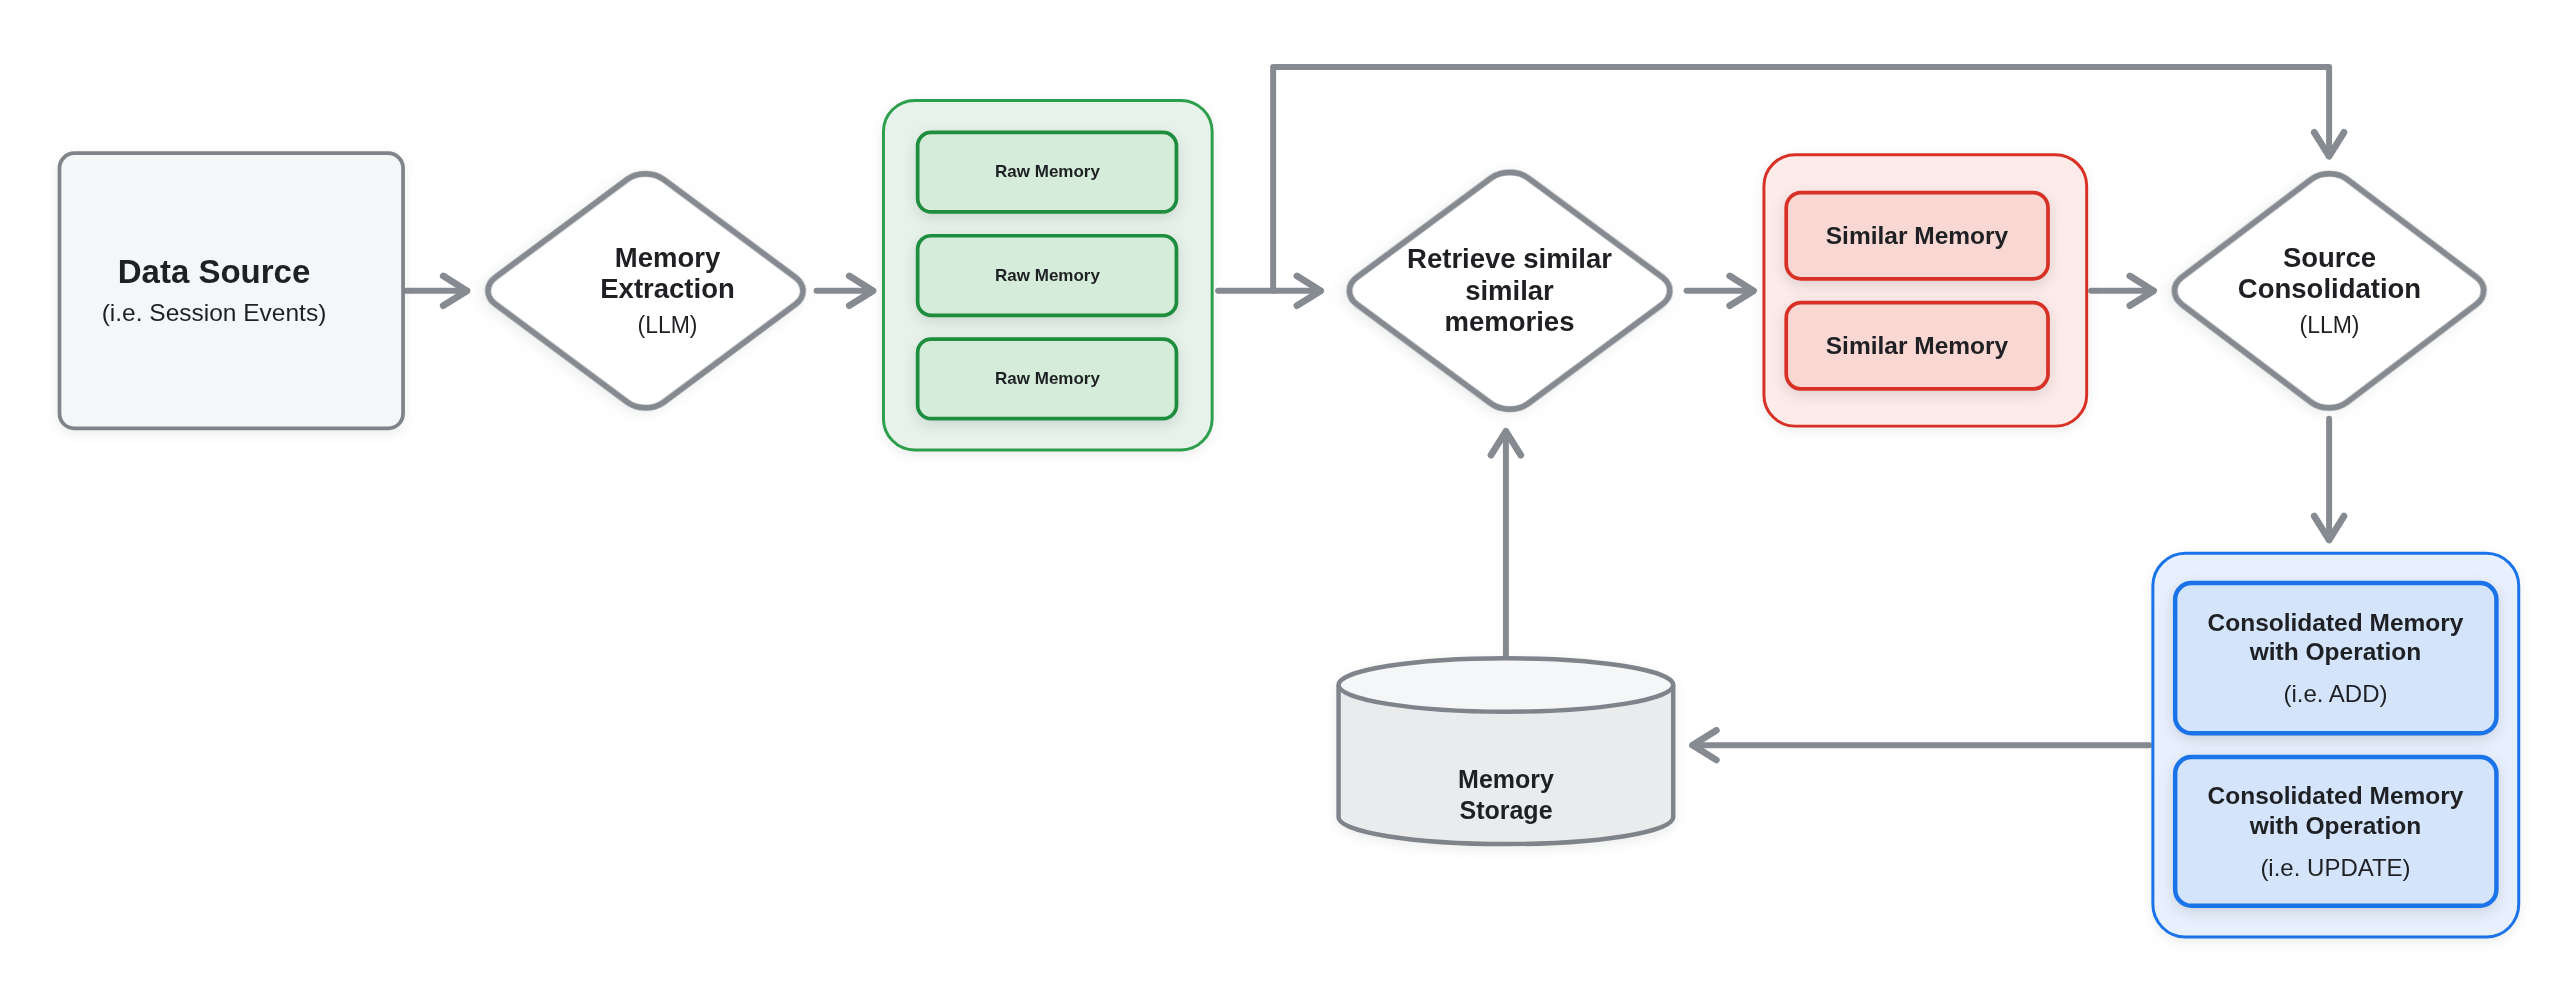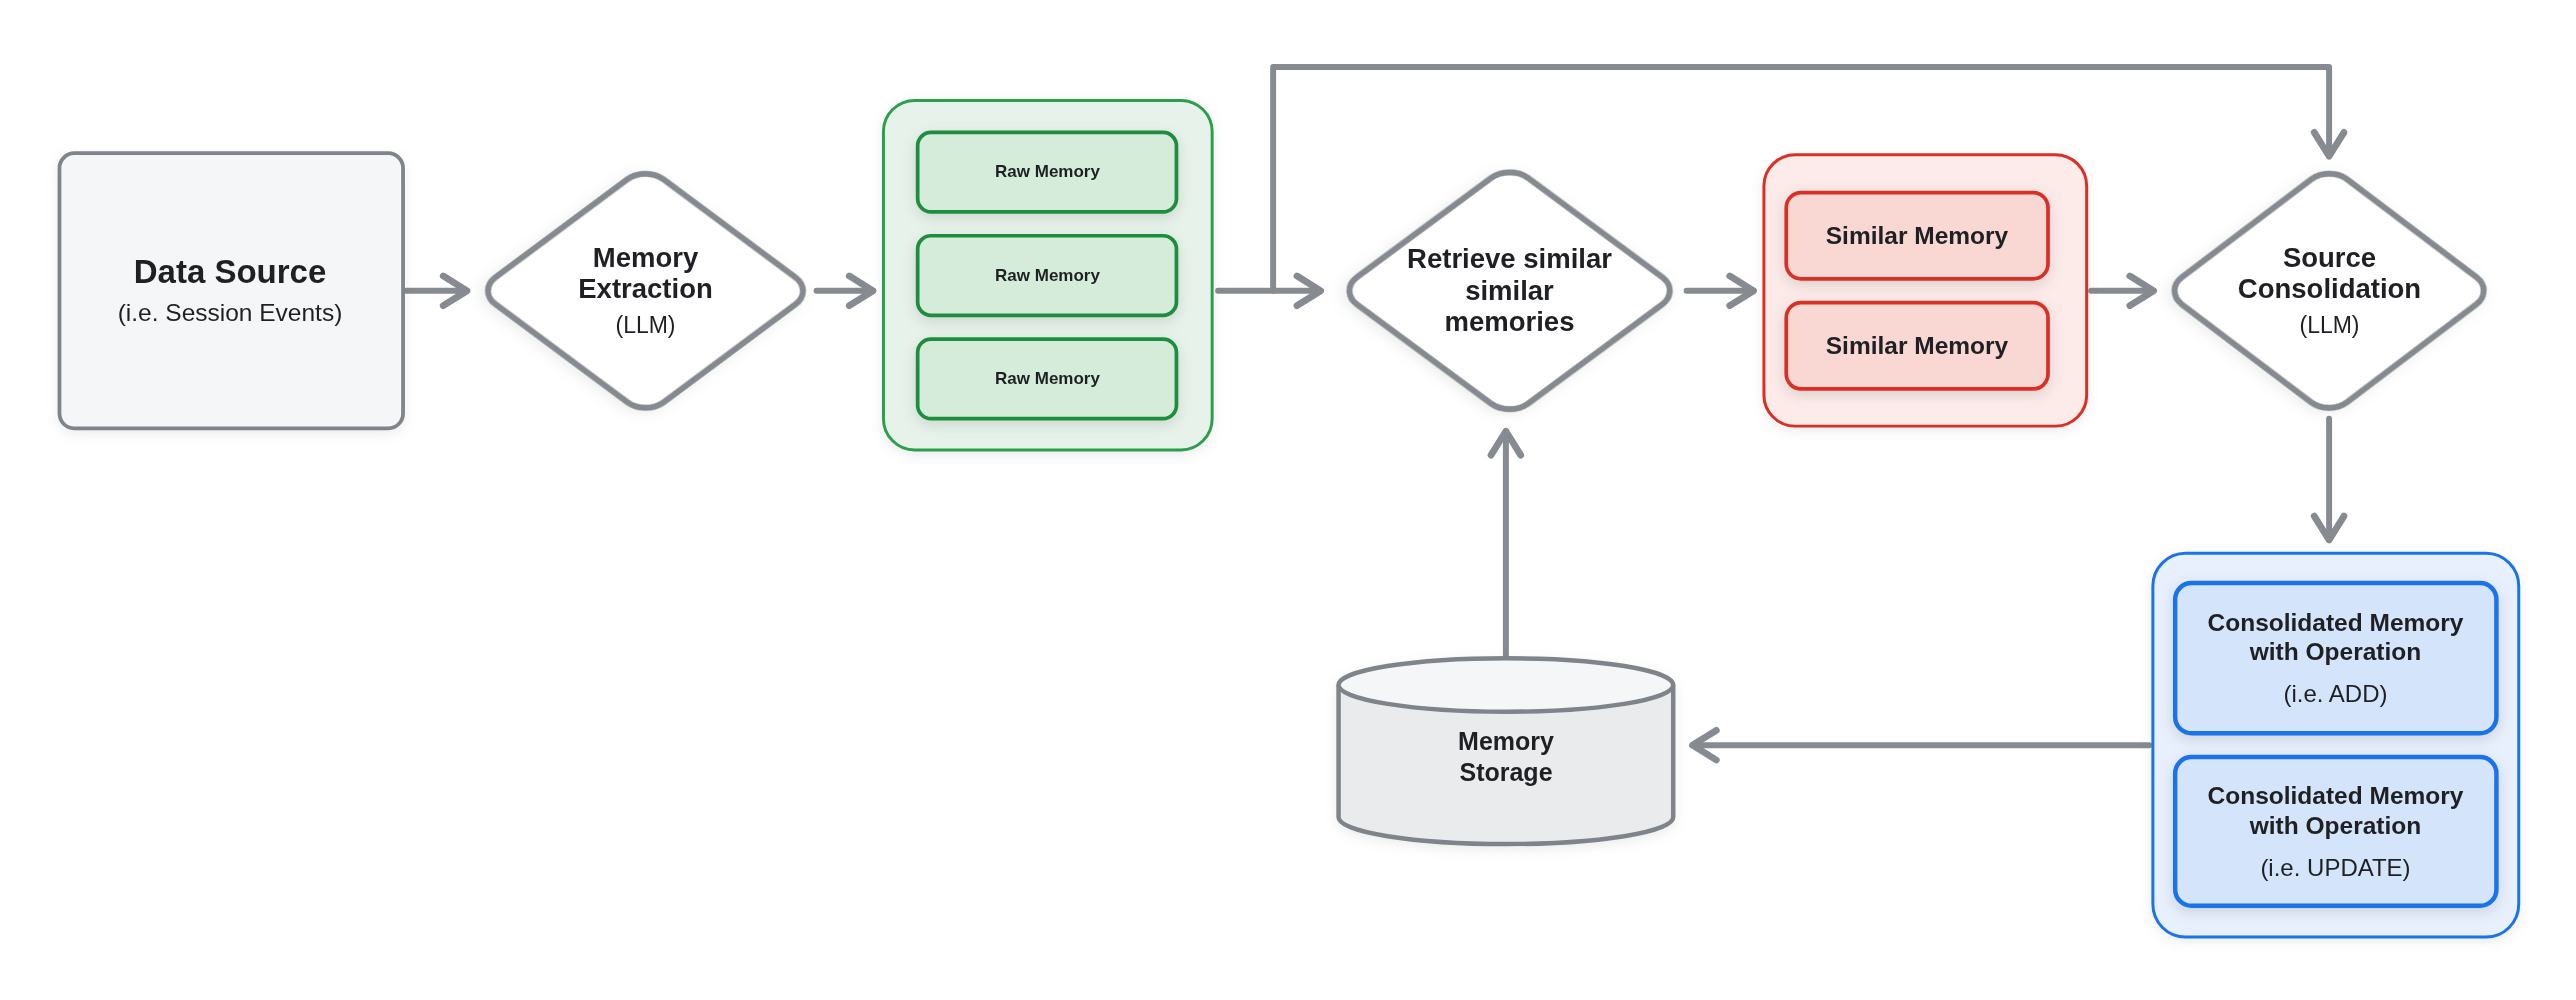--- a/index.html
+++ b/index.html
@@ -66,26 +66,26 @@
     <rect class="shadow2" x="2895" y="744" width="492" height="516" rx="44" fill="#e8f0fd" stroke="#1a73e8" stroke-width="4"></rect>
     <rect class="shadow" x="2925" y="784" width="432" height="202" rx="22" fill="#d4e4fb" stroke="#1a73e8" stroke-width="6"></rect>
     <rect class="shadow" x="2925" y="1018" width="432" height="200" rx="22" fill="#d4e4fb" stroke="#1a73e8" stroke-width="6"></rect>
 
     <g class="shadow2">
       <path d="M1800,921 L1800,1099 A225,36 0 0 0 2250,1099 L2250,921" fill="#e9ebed" stroke="#7e848a" stroke-width="6"></path>
       <ellipse cx="2025" cy="921" rx="225" ry="36" fill="#f5f6f8" stroke="#7e848a" stroke-width="6"></ellipse>
     </g>
   </svg>
 
-  <div class="lbl" style="left:58px; top:153px; width:344px; height:275px;">
+  <div class="lbl" style="left:42px; top:153px; width:344px; height:275px;">
     <div class="t-main">Data Source</div>
     <div class="t-sub">(i.e. Session Events)</div>
   </div>
 
-  <div class="lbl" style="left:534px; top:216px; width:223px; height:149px;">
+  <div class="lbl" style="left:556px; top:216px; width:223px; height:149px;">
     <div class="t-dia" style="max-width:186px;">Memory Extraction</div>
     <div class="t-llm">(LLM)</div>
   </div>
 
   <div class="lbl" style="left:918px; top:132px; width:259px; height:80px;">
     <div class="t-item">Raw Memory</div>
   </div>
   <div class="lbl" style="left:918px; top:236px; width:259px; height:80px;">
     <div class="t-item">Raw Memory</div>
   </div>
@@ -113,18 +113,18 @@
 
   <div class="lbl" style="left:2175px; top:583px; width:321px; height:150px;">
     <div class="t-citem">Consolidated Memory with Operation</div>
     <div class="t-op">(i.e. ADD)</div>
   </div>
   <div class="lbl" style="left:2175px; top:757px; width:321px; height:149px;">
     <div class="t-citem">Consolidated Memory with Operation</div>
     <div class="t-op">(i.e. UPDATE)</div>
   </div>
 
-  <div class="lbl" style="left:1417px; top:705px; width:178px; height:104px;">
+  <div class="lbl" style="left:1417px; top:743px; width:178px; height:104px;">
     <div class="t-store">Memory Storage</div>
   </div>
 
 </div>
 
 
 </body></html>

